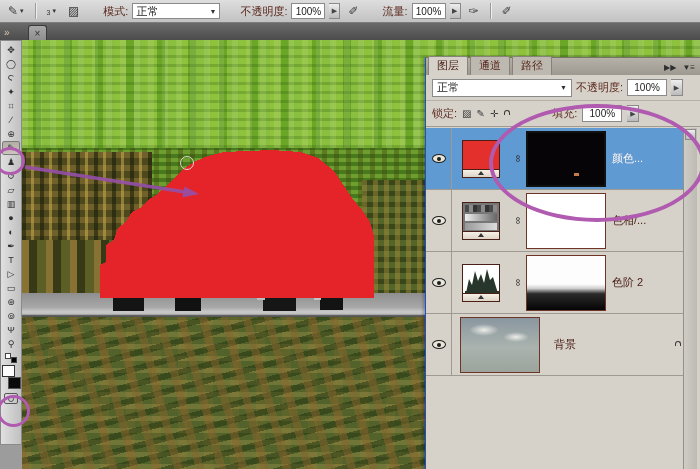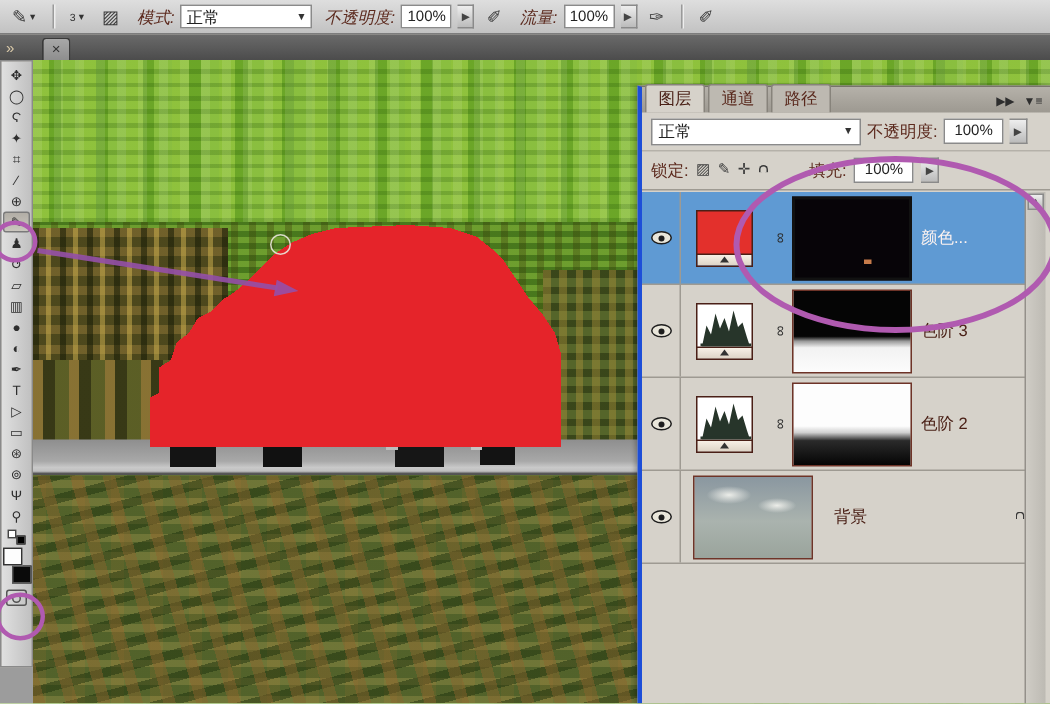--- a/index.html
+++ b/index.html
@@ -6,21 +6,21 @@
   html,body { width:700px; height:469px; overflow:hidden; }
   body { font-family:"Liberation Sans","DejaVu Sans",sans-serif; font-size:11px; color:#222; }
   .app { position:relative; width:700px; height:469px; background:#d6d2ca; overflow:hidden; }
 
   
   .options-bar { position:absolute; left:0; top:0; width:700px; height:23px;
     background:linear-gradient(#dedede,#c2c2c2); border-bottom:1px solid #7d7d7d;
     display:flex; align-items:center; gap:4px; padding:0 4px; z-index:20; }
   .ob-btn { display:flex; align-items:center; gap:2px; padding:1px 3px; border:1px solid transparent; border-radius:2px; }
   .ob-sep { width:1px; height:16px; background:#9a9a9a; margin:0 3px; box-shadow:1px 0 0 #eee; }
-  .ob-label { color:#5c2a1e; font-size:11px; margin-left:4px;font-style:italic; }
+  .ob-label { color:#5c2a1e; font-size:11px; margin-left:16px; }
   .ob-select { width:88px; height:16px; background:#fff; border:1px solid #8a8a8a;
     display:flex; align-items:center; justify-content:space-between; padding:0 3px; font-size:11px; }
   .ob-value { width:34px; height:16px; background:#fff; border:1px solid #8a8a8a;
     display:flex; align-items:center; justify-content:center; font-size:10px; }
   .ob-spin { width:11px; height:16px; background:linear-gradient(#eee,#bbb); border:1px solid #8a8a8a;
     border-left:none; display:flex; align-items:center; justify-content:center; font-size:7px; color:#444; }
   .brushdot { width:4px; height:4px; background:#222; border-radius:50%; margin:0 auto; }
   .brushnum { font-size:7px; color:#333; text-align:center; line-height:5px; }
   .icon-small { font-size:12px; color:#3a3a3a; }
   .caret { font-size:7px; color:#333; }
@@ -86,21 +86,21 @@
       repeating-linear-gradient(75deg, rgba(140,100,45,.45) 0 8px, rgba(0,0,0,0) 8px 21px),
       repeating-linear-gradient(-15deg, rgba(25,45,10,.45) 0 6px, rgba(0,0,0,0) 6px 15px),
       repeating-linear-gradient(0deg, rgba(150,140,70,.30) 0 5px, rgba(60,80,30,.35) 5px 12px),
       repeating-linear-gradient(90deg, rgba(170,120,50,.25) 0 9px, rgba(0,0,0,0) 9px 26px); }
   .car-svg { position:absolute; left:0; top:0; width:678px; height:429px; }
   .brush-cursor { position:absolute; left:158px; top:116px; width:14px; height:14px;
     border:1.5px solid #e9e6da; border-radius:50%; opacity:.9; }
 
   
   .panel { position:absolute; left:425px; top:57px; width:275px; height:412px;
-    background:#d6d2ca; border-left:3px solid #1d4ed8; border-top:1px solid #77736b;
+    background:#d6d2ca; border-left:1px solid #1d4ed8; border-top:1px solid #77736b;
     box-shadow:-2px 0 3px rgba(0,0,0,.25); z-index:20; font-size:11px; }
   .panel-tabs { height:17px; background:linear-gradient(#b5b1a9,#9d9991); display:flex; align-items:flex-end; }
   .ptab { padding:1px 8px 2px 8px; font-size:11px; color:#59281c; background:#bdb9b1; border:1px solid #87837b; border-bottom:none; margin-left:2px; border-radius:2px 2px 0 0; }
   .ptab.active { background:#d6d2ca; color:#4a2016; }
   .ptabs-right { margin-left:auto; display:flex; align-items:center; gap:6px; padding:0 5px 3px 0; color:#2e2e2e; }
   .ptabs-right span { font-size:8px; }
   .blend-row { height:26px; display:flex; align-items:center; gap:4px; padding:0 6px; border-bottom:1px solid #b5b1a9; }
   .p-select { width:140px; height:18px; background:#fff; border:1px solid #8a8a8a;
     display:flex; align-items:center; justify-content:space-between; padding:0 4px; }
   .p-label { color:#5c2a1e; }
@@ -333,21 +333,21 @@
         <span>100%</span>
       </div>
       <div class="p-spin">▶</div>
     </div>
     <div class="lock-row">
       <span class="p-label">锁定:</span>
       <span class="lock-ic">▨</span>
       <span class="lock-ic">✎</span>
       <span class="lock-ic">✛</span>
       <span class="lock-ic"><span class="padlock"></span></span>
-      <span class="p-label" style="margin-left:29px">填充:</span>
+      <span class="p-label" style="margin-left:44px">填充:</span>
       <div class="p-value">
         <span>100%</span>
       </div>
       <div class="p-spin">▶</div>
     </div>
 
     <div class="layer-list">
 
       <div class="layer-row selected">
         <div class="eye-cell">
@@ -361,42 +361,41 @@
               <i></i>
             </div>
         </div>
         <div class="link-cell">∞</div>
         <div class="mask-thumb mask-black">
             <span class="mask-dot"></span>
           </div>
         <div class="label-cell">颜色...</div>
       </div>
 
-
       <div class="layer-row">
         <div class="eye-cell">
             <span class="eye">
               <i></i>
             </span>
           </div>
         <div class="thumb-cell">
-          <div class="adj-thumb">
-            <svg width="38" height="30" viewBox="0 0 38 30">
-                <polygon fill="#27352a" points="3,28 6,14 9,20 12,6 15,16 18,9 21,18 24,4 27,15 30,12 33,22 35,28"></polygon>
-                <rect x="2" y="26" width="34" height="2" fill="#27352a"></rect>
-              </svg>
+          <div class="adj-thumb thumb-huesat">
+            <span class="hs-bar hs1"></span>
+              <span class="hs-bar hs2"></span>
+              <span class="hs-bar hs3"></span>
           </div>
           <div class="adj-slider">
               <i></i>
             </div>
         </div>
         <div class="link-cell">∞</div>
-        <div class="mask-thumb mask-black-top"></div>
-        <div class="label-cell">色阶 3</div>
-      </div>
+        <div class="mask-thumb"></div>
+        <div class="label-cell">色相/...</div>
+      </div>
+
 
       <div class="layer-row">
         <div class="eye-cell">
             <span class="eye">
               <i></i>
             </span>
           </div>
         <div class="thumb-cell">
           <div class="adj-thumb">
             <svg width="38" height="30" viewBox="0 0 38 30">

